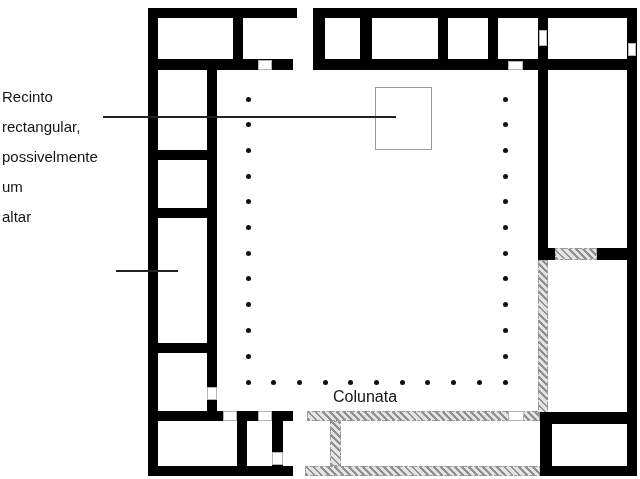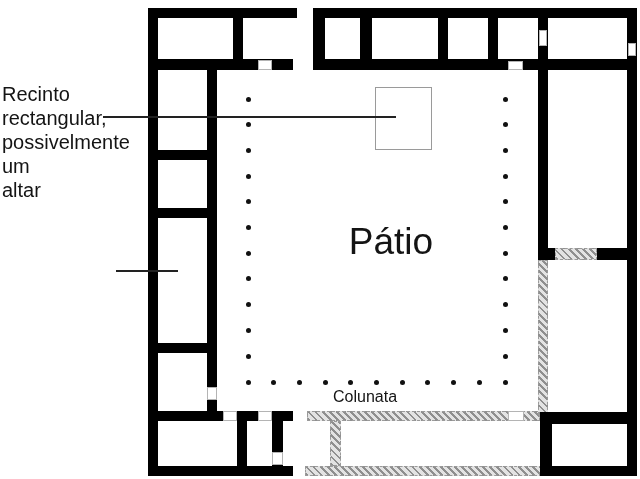--- a/index.html
+++ b/index.html
@@ -14,21 +14,21 @@
   .hatched{
     background:repeating-linear-gradient(45deg, var(--hatch-stripe,#8f8f8f) 0 2px, var(--hatch-bg,#e3e3e3) 2px 5px);
     border:1px dashed #9a9a9a;
     box-sizing:border-box;
   }
   .door{position:absolute;background:#fff;border:1px solid #b4b4b4;box-sizing:border-box;}
   .dot{position:absolute;width:5px;height:5px;border-radius:50%;background:var(--dot,#111);}
   .leader{position:absolute;height:2px;background:var(--leader,#222);}
   .altar-rect{position:absolute;border:1px solid var(--altar-outline,#9a9a9a);background:transparent;}
   .lbl{position:absolute;color:#141414;}
-  .lbl-recinto{left:2px;top:82px;width:118px;font-size:20px;line-height:24px;white-space:pre-line;}
+  .lbl-recinto{left:2px;top:82px;width:118px;font-size:15px;line-height:30px;white-space:pre-line;}
   .lbl-compartimentos{left:4px;top:262px;font-size:17px;}
   .lbl-patio{left:331px;top:221px;width:120px;text-align:center;font-size:37px;}
   .lbl-colunata{left:333px;top:388px;font-size:16px;}
 </style>
 </head>
 <body>
 
 <div class="plan" style="--bg: #ffffff; --wall: #000000; --hatch-stripe: #8f8f8f; --hatch-bg: #e3e3e3; --dot: #111111; --leader: #222222; --altar-outline: #9a9a9a;">
 
   <div class="wall" style="left:148px;top:8px;width:149px;height:10px;"></div>
@@ -115,16 +115,15 @@
       <div class="dot" style="left: 502.5px; top: 379.5px;"></div>
     </div>
 
   <div class="leader" style="left:103px;top:116px;width:293px;"></div>
   <div class="leader" style="left:116px;top:270px;width:62px;"></div>
 
   <div class="lbl lbl-recinto">Recinto
 rectangular,
 possivelmente um
 altar</div>
-  <div class="lbl lbl-patio">Pátio</div>
   <div class="lbl lbl-colunata">Colunata</div>
 
 </div>
 
 </body></html>

